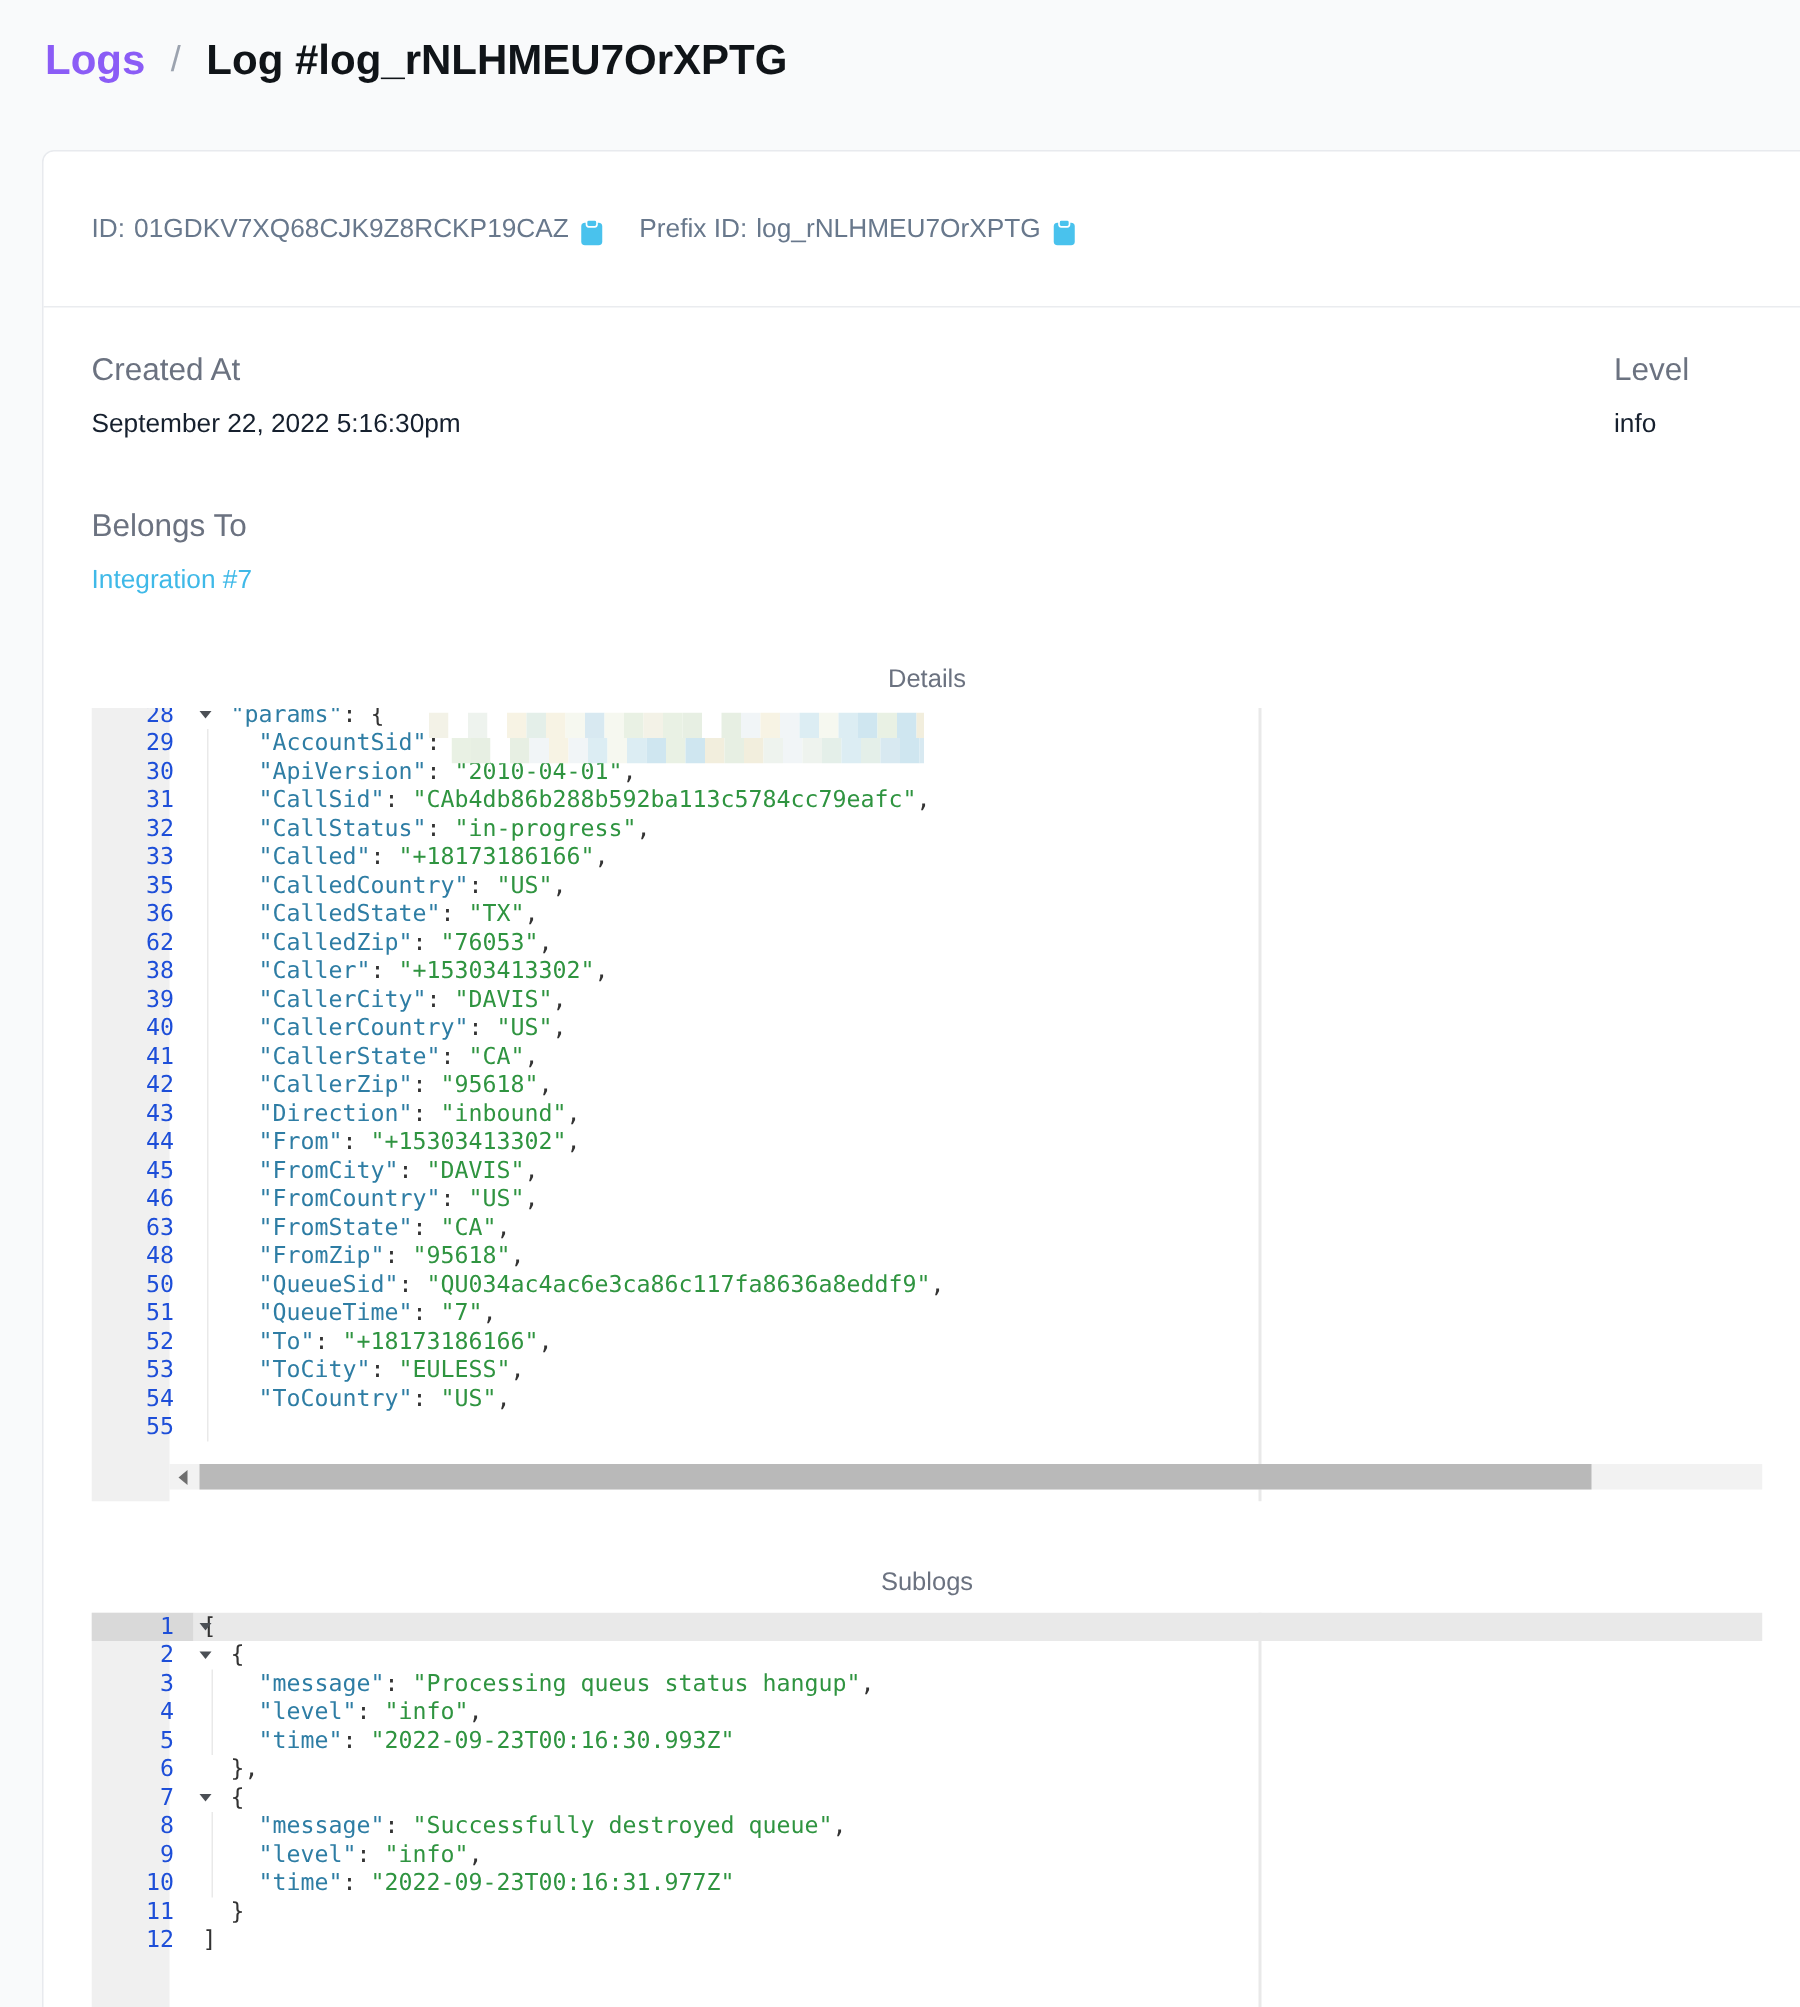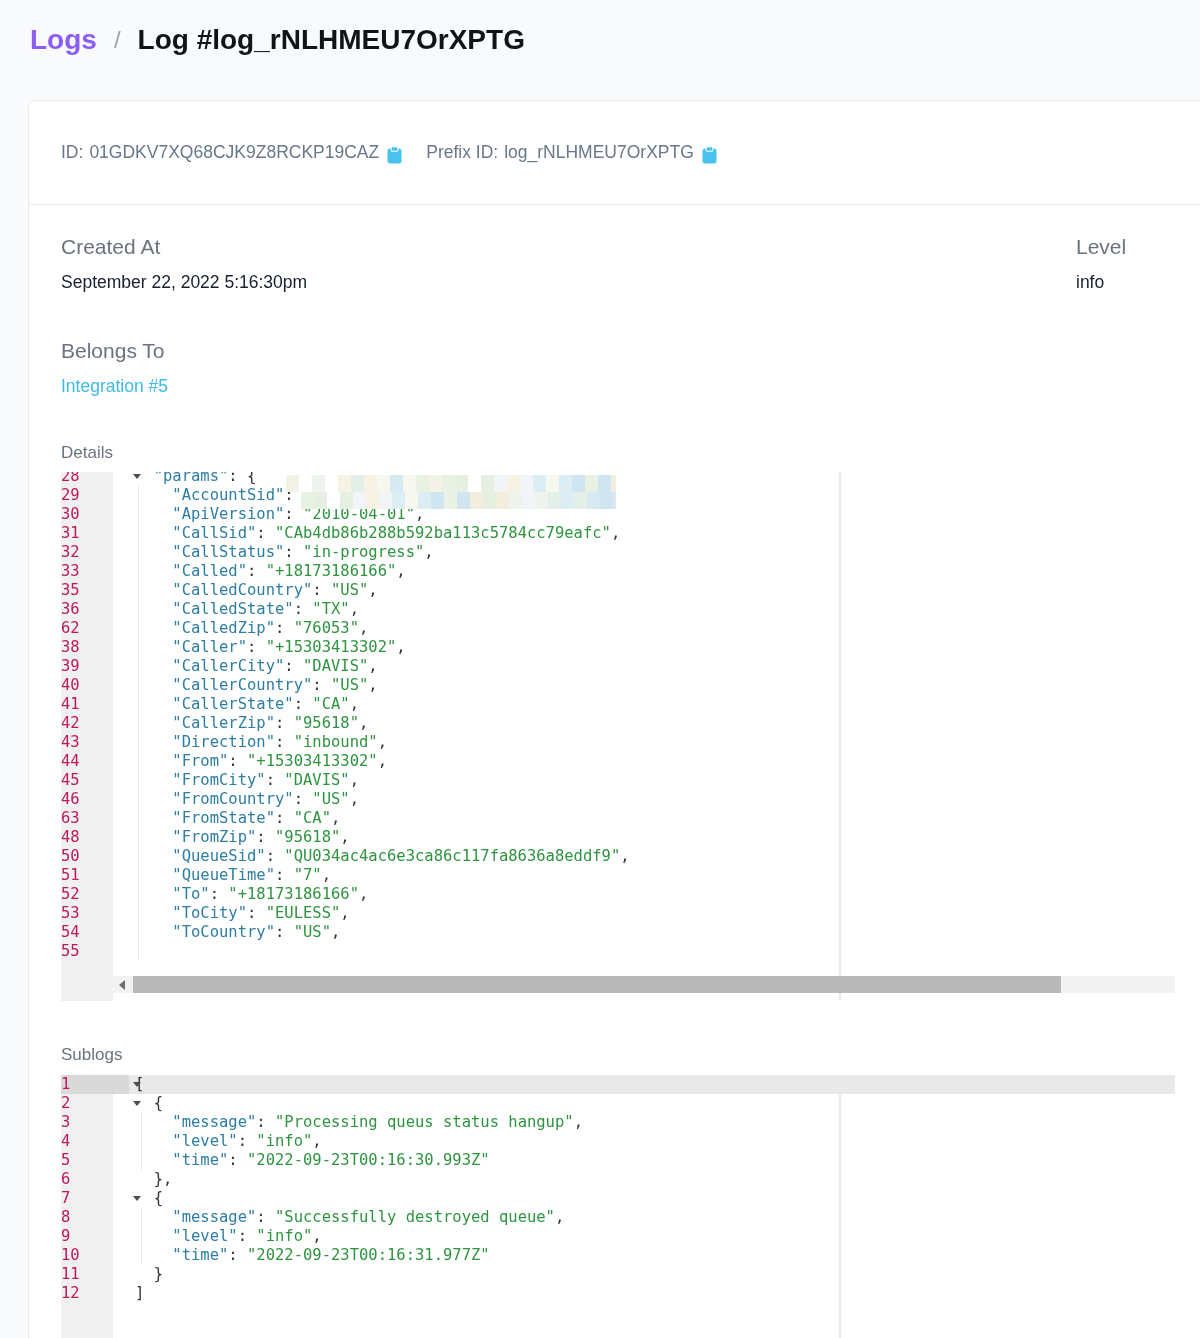--- a/index.html
+++ b/index.html
@@ -26,39 +26,39 @@
   .clip-icon{margin-left:8px;display:inline-flex;cursor:pointer;position:relative;top:2px;}
   .id-row .second{margin-left:24px;}
   .section-body{padding:0 32px;}
   
   .meta-row{display:flex;margin-top:30px;}
   .field-label{display:block;color:#6b7280;font-size:21px;margin-bottom:13px;}
   .field-value{color:#16202e;font-size:17.5px;}
   .level-col{margin-left:auto;width:99px;}
   .belongs{margin-top:46px;}
   .link{color:#3fb9e8;font-size:17.5px;cursor:pointer;text-decoration:none;}
-  .block-label{display:block;color:#6b7280;font-size:17px;}
+  .block-label{display:block;color:#6b7280;font-size:17px;text-align:center;}
   .details-label{margin-top:46px;margin-bottom:9px;}
   .sublogs-label{margin-top:44px;margin-bottom:10px;}
   
   .editor{
     position:relative;background:#ffffff;
     font-family:"DejaVu Sans Mono",monospace;font-size:15.5px;line-height:19px;color:#333333;
   }
   #details-editor{height:529px;overflow:hidden;}
   #sublogs-editor{height:275px;overflow:hidden;}
   .gutter-bg{position:absolute;left:0;top:0;bottom:0;width:52px;background:#f0f0f0;z-index:0;}
   .print-margin{position:absolute;left:778px;top:0;bottom:0;width:2px;background:#e9e9e9;z-index:2;}
   .guide{position:absolute;width:1px;background:#e9e9e9;z-index:1;}
   .rows{position:relative;z-index:1;}
   #details-editor .rows{margin-top:-5px;}
   .row{display:flex;height:19px;}
   .row .num{
-    width:68px;flex:none;box-sizing:border-box;padding-right:13px;
-    color:#be185d;position:relative;
+    width:68px;flex:none;box-sizing:border-box;text-align:right;padding-right:13px;
+    color:#1d4ed8;position:relative;
   }
   .row .txt{white-space:pre;flex:1;padding-left:6px;}
   .row.active .txt{background:#e9e9e9;}
   .row.active .num{background:#d9d9d9;}
   .fold{
     position:absolute;right:-12px;top:7px;width:0;height:0;display:block;
     border-left:4.5px solid transparent;border-right:4.5px solid transparent;
     border-top:5.5px solid #4b4f55;cursor:pointer;
   }
   .jk{color:#2e7da4;}   
@@ -119,21 +119,21 @@
         <span class="field-value">September 22, 2022 5:16:30pm</span>
       </div>
       <div class="level-col">
         <span class="field-label">Level</span>
         <span class="field-value">info</span>
       </div>
     </div>
 
     <div class="belongs">
       <span class="field-label">Belongs To</span>
-      <a class="link">Integration #5</a>
+      <a class="link">Integration #7</a>
     </div>
 
     <span class="block-label details-label">Details</span>
 
     <div class="editor" id="details-editor">
       <div class="gutter-bg"></div>
       <div class="guide" style="left:77px;top:14px;height:475px;"></div>
       <div class="print-margin"></div>
       <div class="rows">
           <div class="row">

